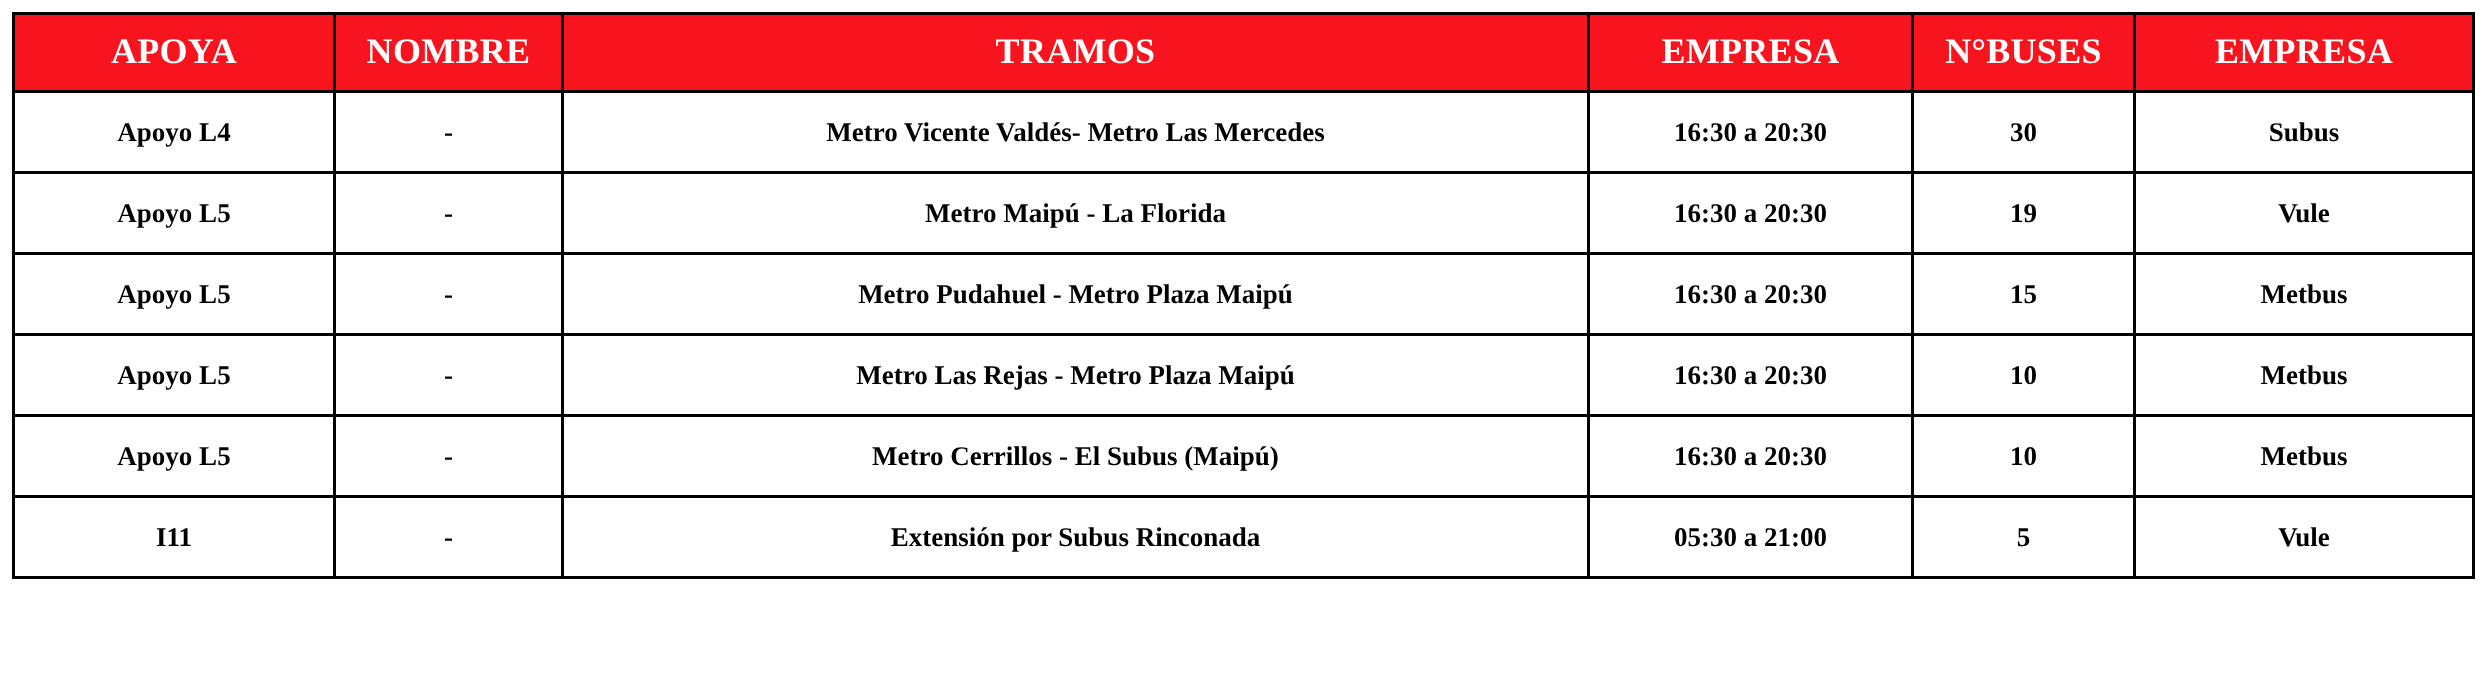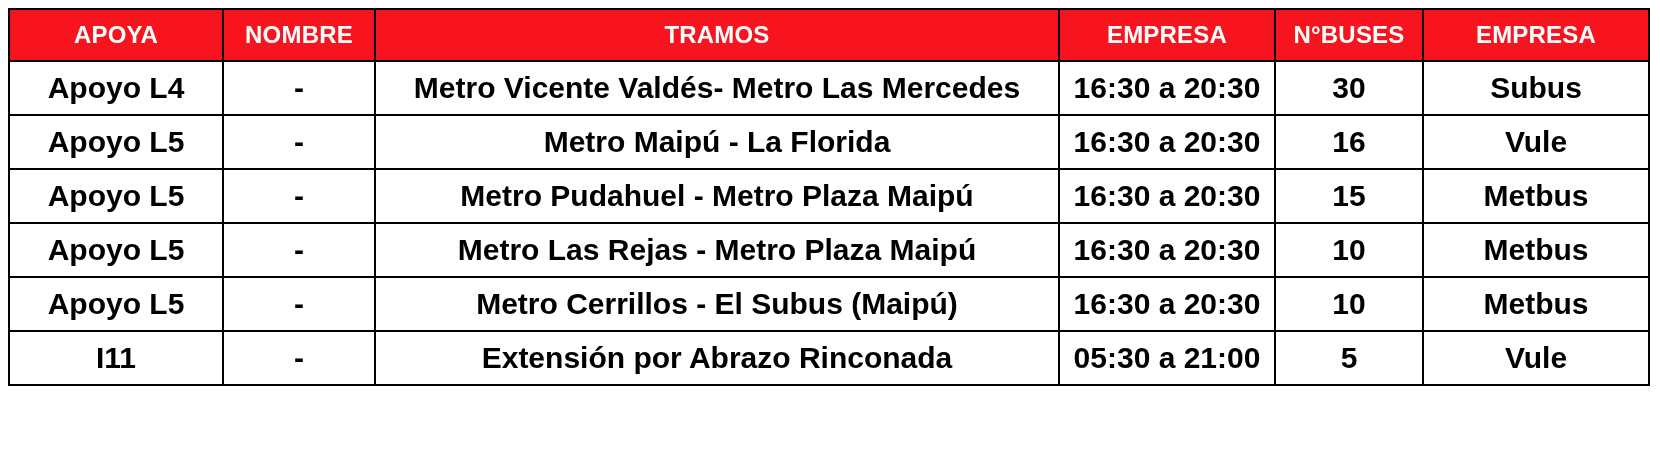--- a/index.html
+++ b/index.html
@@ -16,20 +16,21 @@
   .table-wrap {
     padding: 8px 8px 0 8px;
     box-sizing: border-box;
     width: 1660px;
   }
   table.schedule {
     border-collapse: collapse;
     table-layout: fixed;
     width: 1640px;
     font-weight: bold;
+    font-family: Liberation Serif, serif;
   }
   table.schedule th,
   table.schedule td {
     border: 2px solid #000000;
     text-align: center;
     vertical-align: middle;
     font-weight: bold;
     padding: 0 4px;
     white-space: nowrap;
     overflow: hidden;
@@ -37,21 +38,21 @@
   table.schedule thead th {
     background: #f8141e;
     color: #ffffff;
     font-size: 24px;
     height: 50px;
     letter-spacing: 0.2px;
   }
   table.schedule tbody td {
     background: #ffffff;
     color: #000000;
-    font-size: 30px;
+    font-size: 18px;
     height: 52px;
   }
   
   col.c-apoya   { width: 214px; }
   col.c-nombre  { width: 152px; }
   col.c-tramos  { width: 684px; }
   col.c-horario { width: 216px; }
   col.c-buses   { width: 148px; }
   col.c-empresa { width: 226px; }
 </style>
@@ -85,21 +86,21 @@
         <td>Metro Vicente Valdés- Metro Las Mercedes</td>
         <td>16:30 a 20:30</td>
         <td>30</td>
         <td>Subus</td>
       </tr>
       <tr>
         <td>Apoyo L5</td>
         <td>-</td>
         <td>Metro Maipú - La Florida</td>
         <td>16:30 a 20:30</td>
-        <td>16</td>
+        <td>19</td>
         <td>Vule</td>
       </tr>
       <tr>
         <td>Apoyo L5</td>
         <td>-</td>
         <td>Metro Pudahuel - Metro Plaza Maipú</td>
         <td>16:30 a 20:30</td>
         <td>15</td>
         <td>Metbus</td>
       </tr>
@@ -115,20 +116,20 @@
         <td>Apoyo L5</td>
         <td>-</td>
         <td>Metro Cerrillos - El Subus   (Maipú)</td>
         <td>16:30 a 20:30</td>
         <td>10</td>
         <td>Metbus</td>
       </tr>
       <tr>
         <td>I11</td>
         <td>-</td>
-        <td>Extensión por Abrazo Rinconada</td>
+        <td>Extensión por Subus Rinconada</td>
         <td>05:30 a 21:00</td>
         <td>5</td>
         <td>Vule</td>
       </tr>
     </tbody>
   </table>
 </div>
 
 </body></html>

